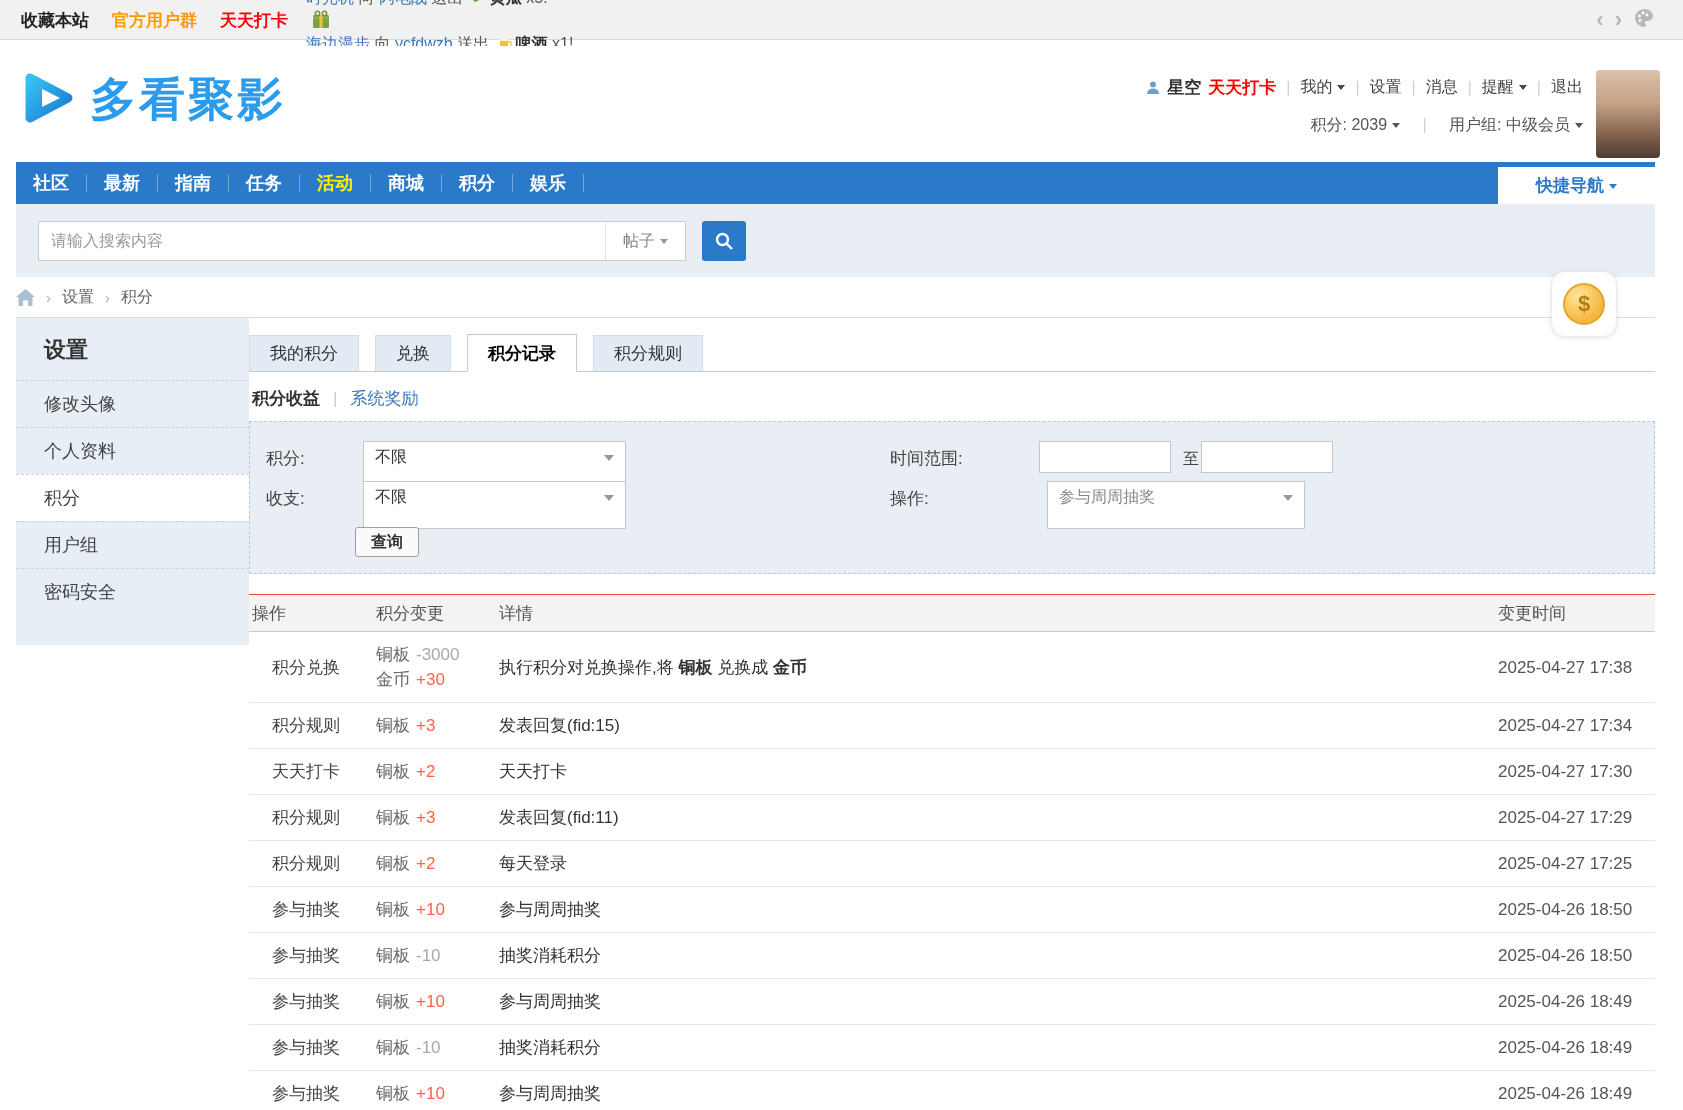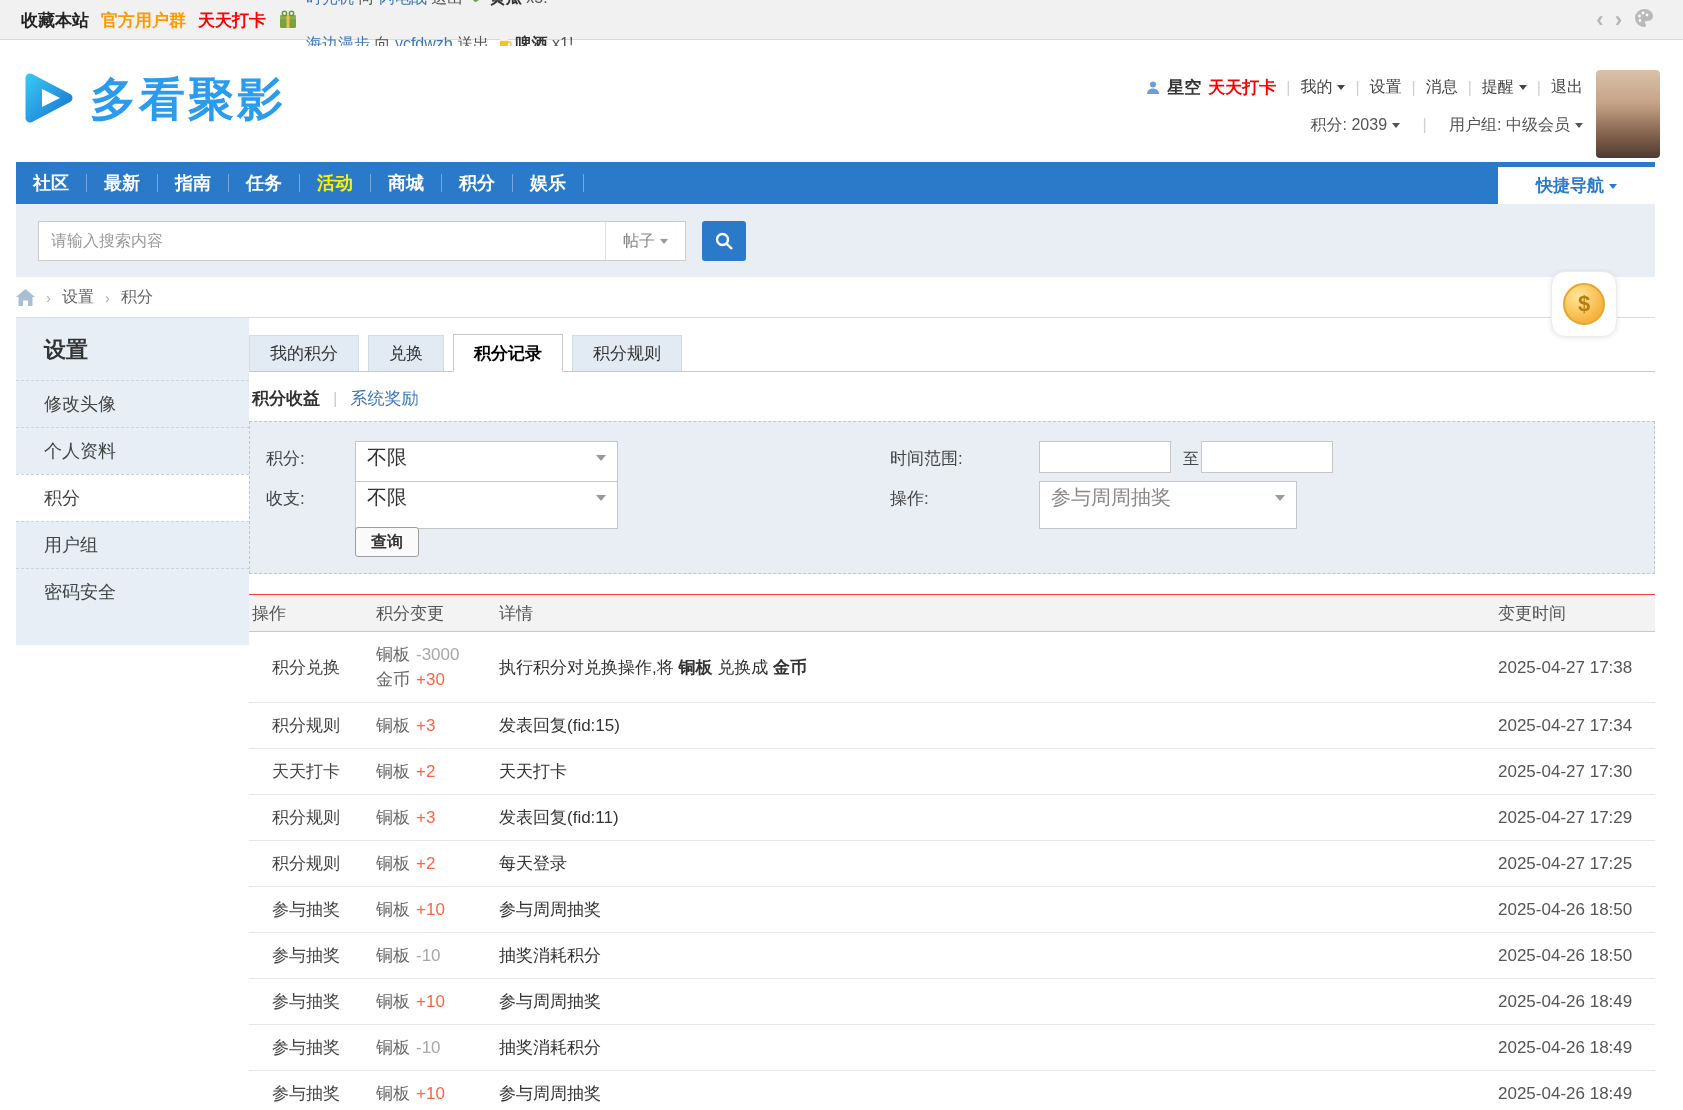--- a/index.html
+++ b/index.html
@@ -7,21 +7,21 @@
     font-family:"Liberation Sans","DejaVu Sans",sans-serif; }
   :root{
     --nav-blue:#2b79c9; --nav-active-yellow:#fff000; --link-blue:#3a76b8;
     --positive:#ff6342; --negative:#a8a8a8; --checkin-red:#ff0000; --group-orange:#ff9900;
   }
   .caret{display:inline-block;width:0;height:0;border-left:4px solid transparent;
     border-right:4px solid transparent;border-top:5px solid currentColor;margin-left:5px;vertical-align:2px;}
 
   
   .notice-bar{position:relative;height:40px;background:#f1f1f1;border-bottom:1px solid #d9d9d9;z-index:3;}
-  .notice-left{position:absolute;left:21px;top:0;height:40px;display:flex;align-items:center;gap:12px;
+  .notice-left{position:absolute;left:21px;top:0;height:40px;display:flex;align-items:center;gap:23px;
     font-size:17px;font-weight:bold;}
   .fav{color:#222;} .grp{color:var(--group-orange);} .chk{color:var(--checkin-red);}
   .gift-ico{display:flex;align-items:center;}
   .notice-marquee{position:absolute;left:306px;top:0;width:460px;height:46px;overflow:hidden;}
   .nline{position:absolute;left:0;white-space:nowrap;font-size:16px;line-height:30px;color:#555;}
   .nline .nlink{color:var(--link-blue);cursor:pointer;}
   .nline .ngift{font-weight:bold;color:#333;}
   .nline .nico{display:inline-block;vertical-align:-2px;margin:0 3px;}
   .nline1{top:-17px;} .nline2{top:29px;}
   .notice-tools{position:absolute;right:28px;top:0;height:40px;display:flex;align-items:center;gap:11px;color:#b5b5b5;}
@@ -71,37 +71,37 @@
   .content{display:flex;margin:0 28px 0 16px;border-top:1px solid #dcdcdc;align-items:flex-start;}
   .sidebar{width:233px;background:#e7eef5;padding-bottom:30px;}
   .sb-title{padding:17px 0 15px 28px;font-size:22px;font-weight:bold;color:#333;}
   .sb-list{list-style:none;}
   .sb-item{height:47px;line-height:47px;padding-left:28px;font-size:18px;color:#444;
     border-top:1px dashed #c9d4de;cursor:pointer;}
   .sb-item.active{background:#fff;}
   .main{flex:1;min-width:0;}
 
   
-  .tabs{display:flex;align-items:flex-end;gap:9px;border-bottom:1px solid #c8c8c8;margin-top:16px;}
+  .tabs{display:flex;align-items:flex-end;gap:16px;border-bottom:1px solid #c8c8c8;margin-top:16px;}
   .tab{height:36px;line-height:36px;padding:0 20px;font-size:17px;color:#333;background:#e2ebf3;
     border:1px solid #d0dde8;border-bottom:none;cursor:pointer;}
   .tab.active{height:38px;line-height:38px;background:#fff;border:1px solid #c8c8c8;border-bottom:1px solid #fff;
     margin-bottom:-1px;font-weight:bold;color:#000;}
 
   
   .subnav{margin:15px 0 11px 3px;font-size:17px;display:flex;align-items:center;}
   .sub-active{font-weight:bold;color:#333;}
   .sub-sep{color:#ccc;margin:0 13px;}
   .sub-link{color:var(--link-blue);cursor:pointer;text-decoration:none;}
 
   
   .filter-panel{position:relative;height:153px;background:#e9eef4;border:1px dashed #b9c9d8;}
   .f-label{position:absolute;font-size:17px;color:#444;line-height:32px;}
   .fselect{position:absolute;height:48px;line-height:30px;background:#fff;border:1px solid #c6c6c6;
-    padding:0 26px 0 11px;font-size:20px;color:#333;cursor:pointer;}
+    padding:0 26px 0 11px;font-size:16px;color:#333;cursor:pointer;margin-left:8px;}
   .fselect .sel-caret{position:absolute;right:11px;top:13px;width:0;height:0;border-left:5px solid transparent;
     border-right:5px solid transparent;border-top:6px solid #999;}
   .fselect.placeholder{color:#888;}
   .finput{position:absolute;height:32px;background:#fff;border:1px solid #c6c6c6;width:132px;padding:0 8px;
     font-size:15px;outline:none;}
   .fbtn{position:absolute;left:105px;top:105px;width:64px;height:30px;background:#fafafa;border:1px solid #9e9e9e;
     border-radius:3px;font-size:16px;font-weight:bold;color:#333;cursor:pointer;
     font-family:"Liberation Sans","DejaVu Sans",sans-serif;}
   .fl1,.fl-time{top:21px;} .fl2,.fl-op{top:61px;}
   .fl1,.fl2{left:16px;} .fl-time,.fl-op{left:640px;}

